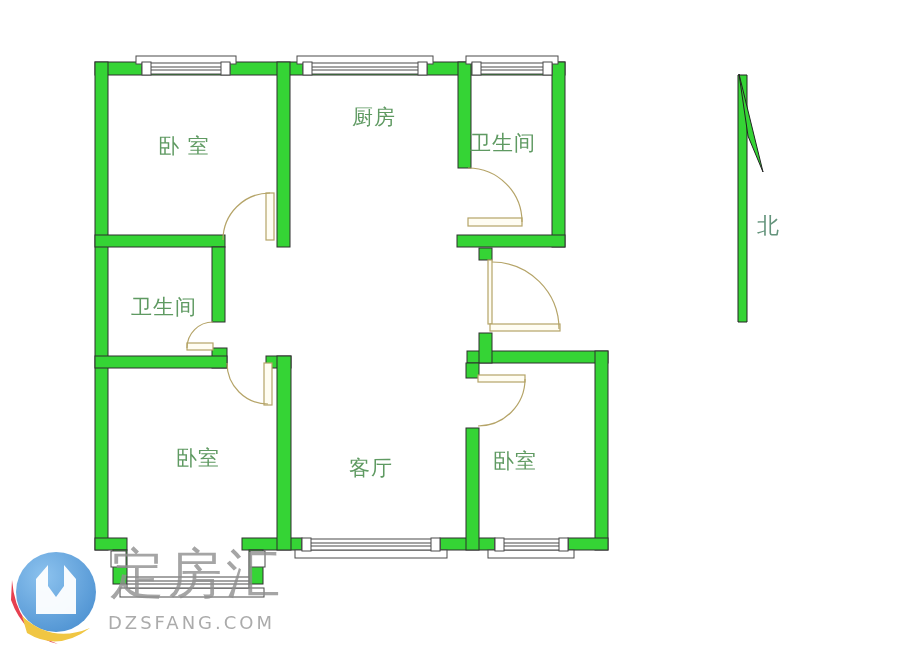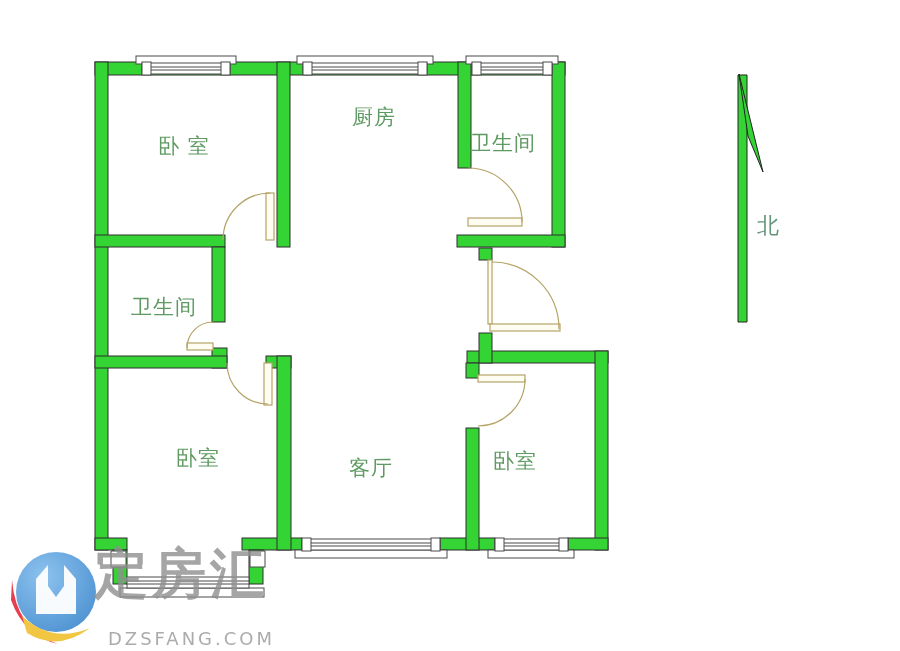--- a/index.html
+++ b/index.html
@@ -31,30 +31,30 @@
   }
   .north-label {
     fill:var(--north-color,#64947c);
     font-size:22px; text-anchor:middle;
     font-family:"DejaVu Sans","Liberation Sans",sans-serif;
   }
   .north-shape { fill:var(--wall-fill,#35d435); stroke:#222; stroke-width:1; }
 
   
   .wm-brand {
-    position:absolute; left:94px; top:546px;
-    font-size:54px; font-weight:bold; letter-spacing:4px;
+    position:absolute; left:110px; top:546px;
+    font-size:54px; font-weight:normal; letter-spacing:4px;
     color:var(--watermark-gray,#8f8f8f); opacity:0.8;
     line-height:1.05; white-space:nowrap; z-index:5;
   }
   .wm-domain {
     position:absolute; left:108px; top:612px;
     font-size:18px; letter-spacing:3px;
     color:var(--watermark-gray,#8f8f8f); opacity:0.75;
-    white-space:nowrap; z-index:5;margin-top:16px;
+    white-space:nowrap; z-index:5;
   }
 </style>
 </head>
 <body>
 
 <div class="canvas">
 
   <svg class="plan" width="900" height="651" viewBox="0 0 900 651">
 
     <g>

